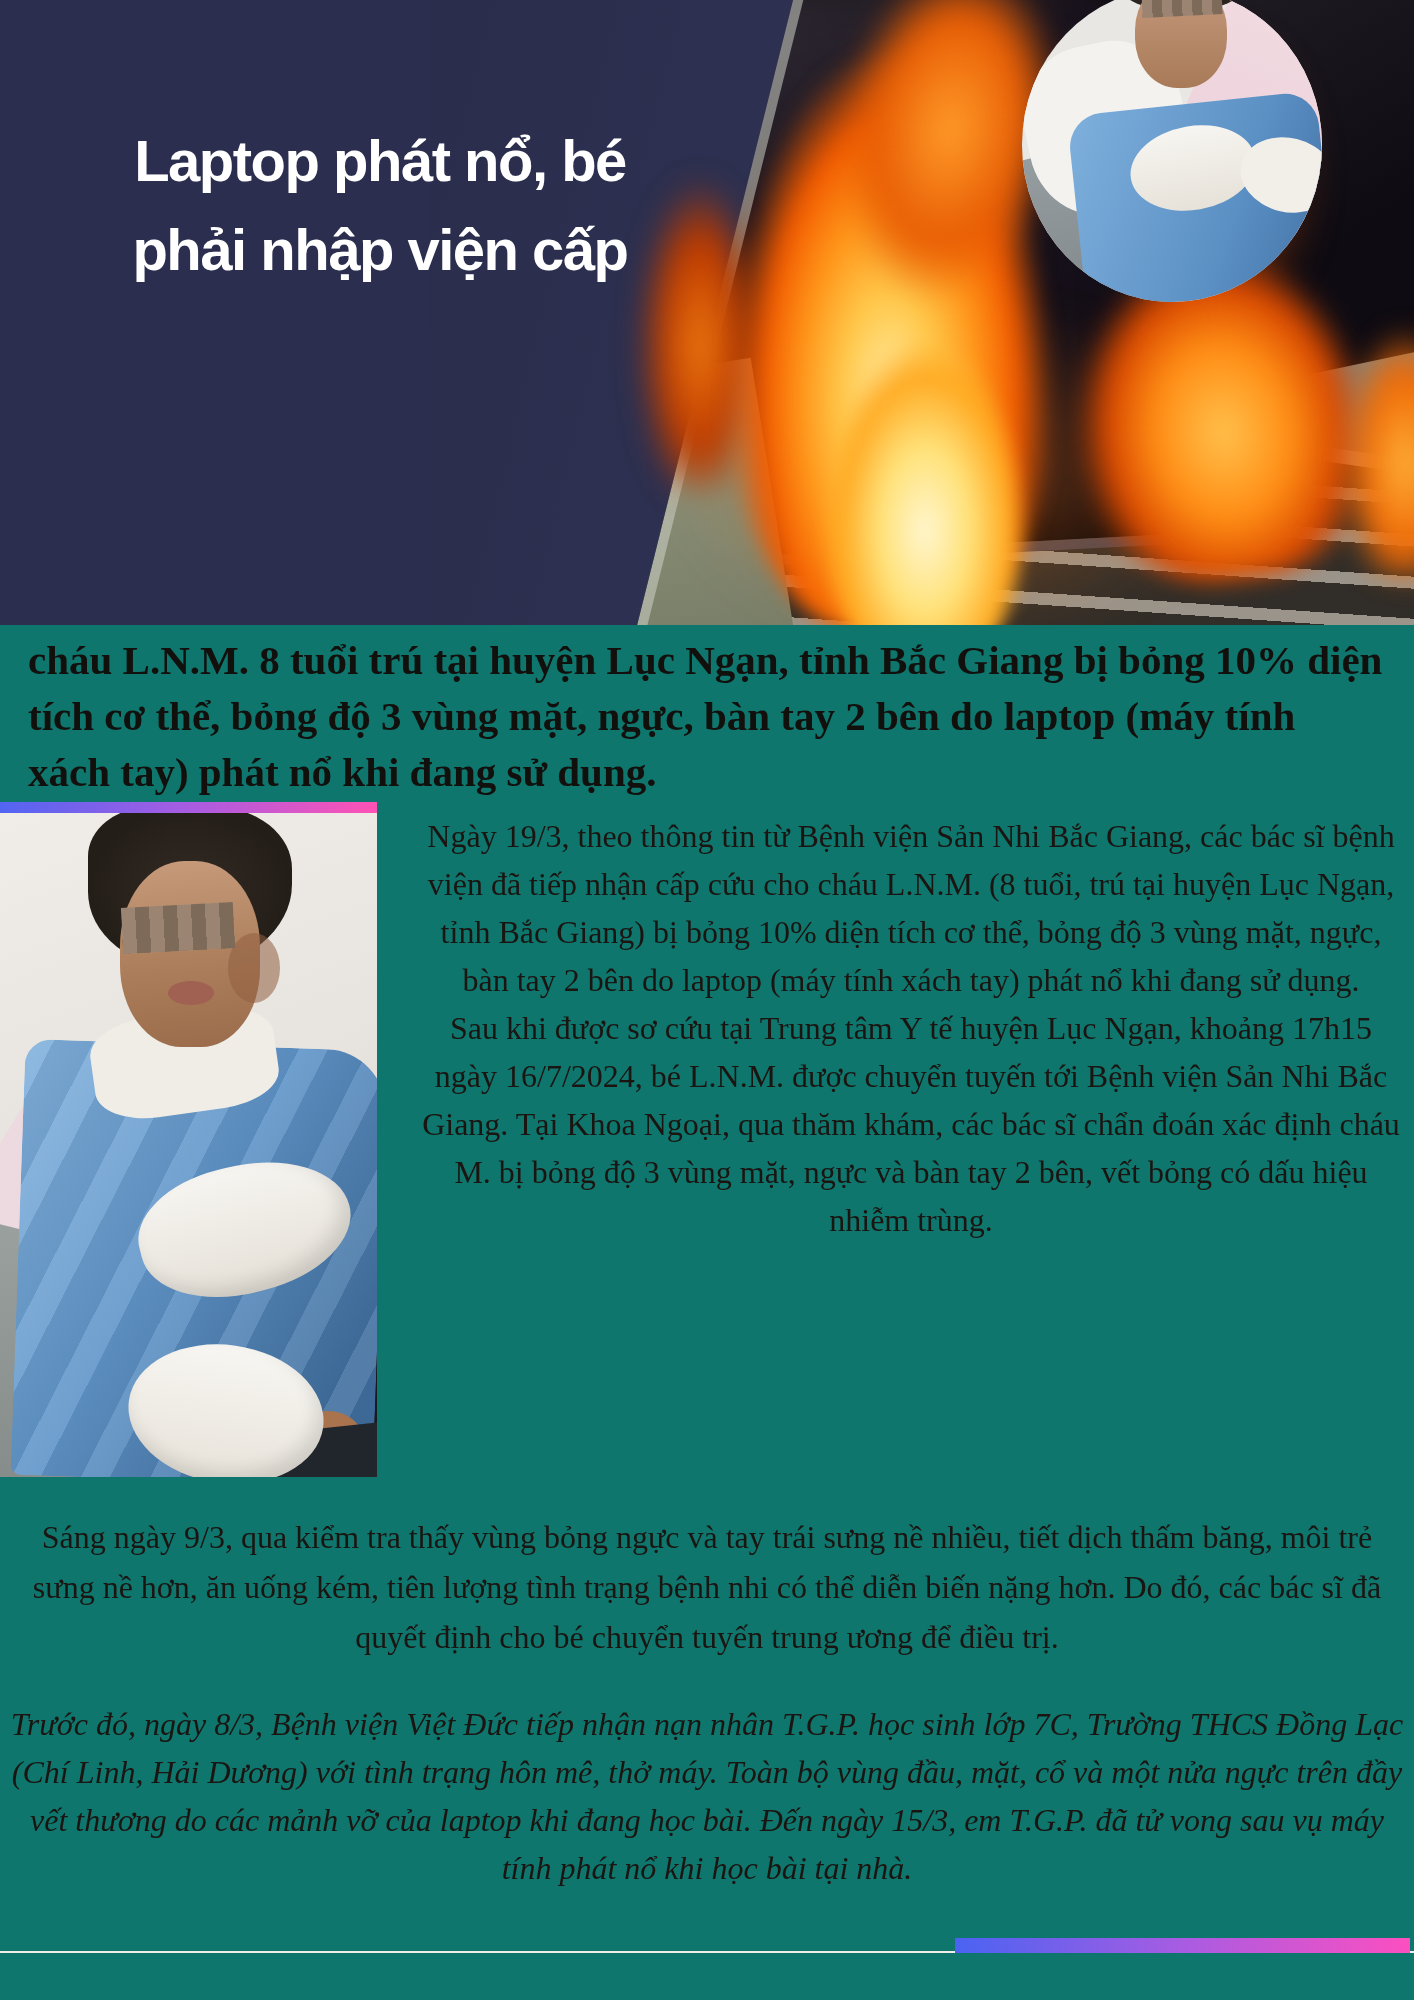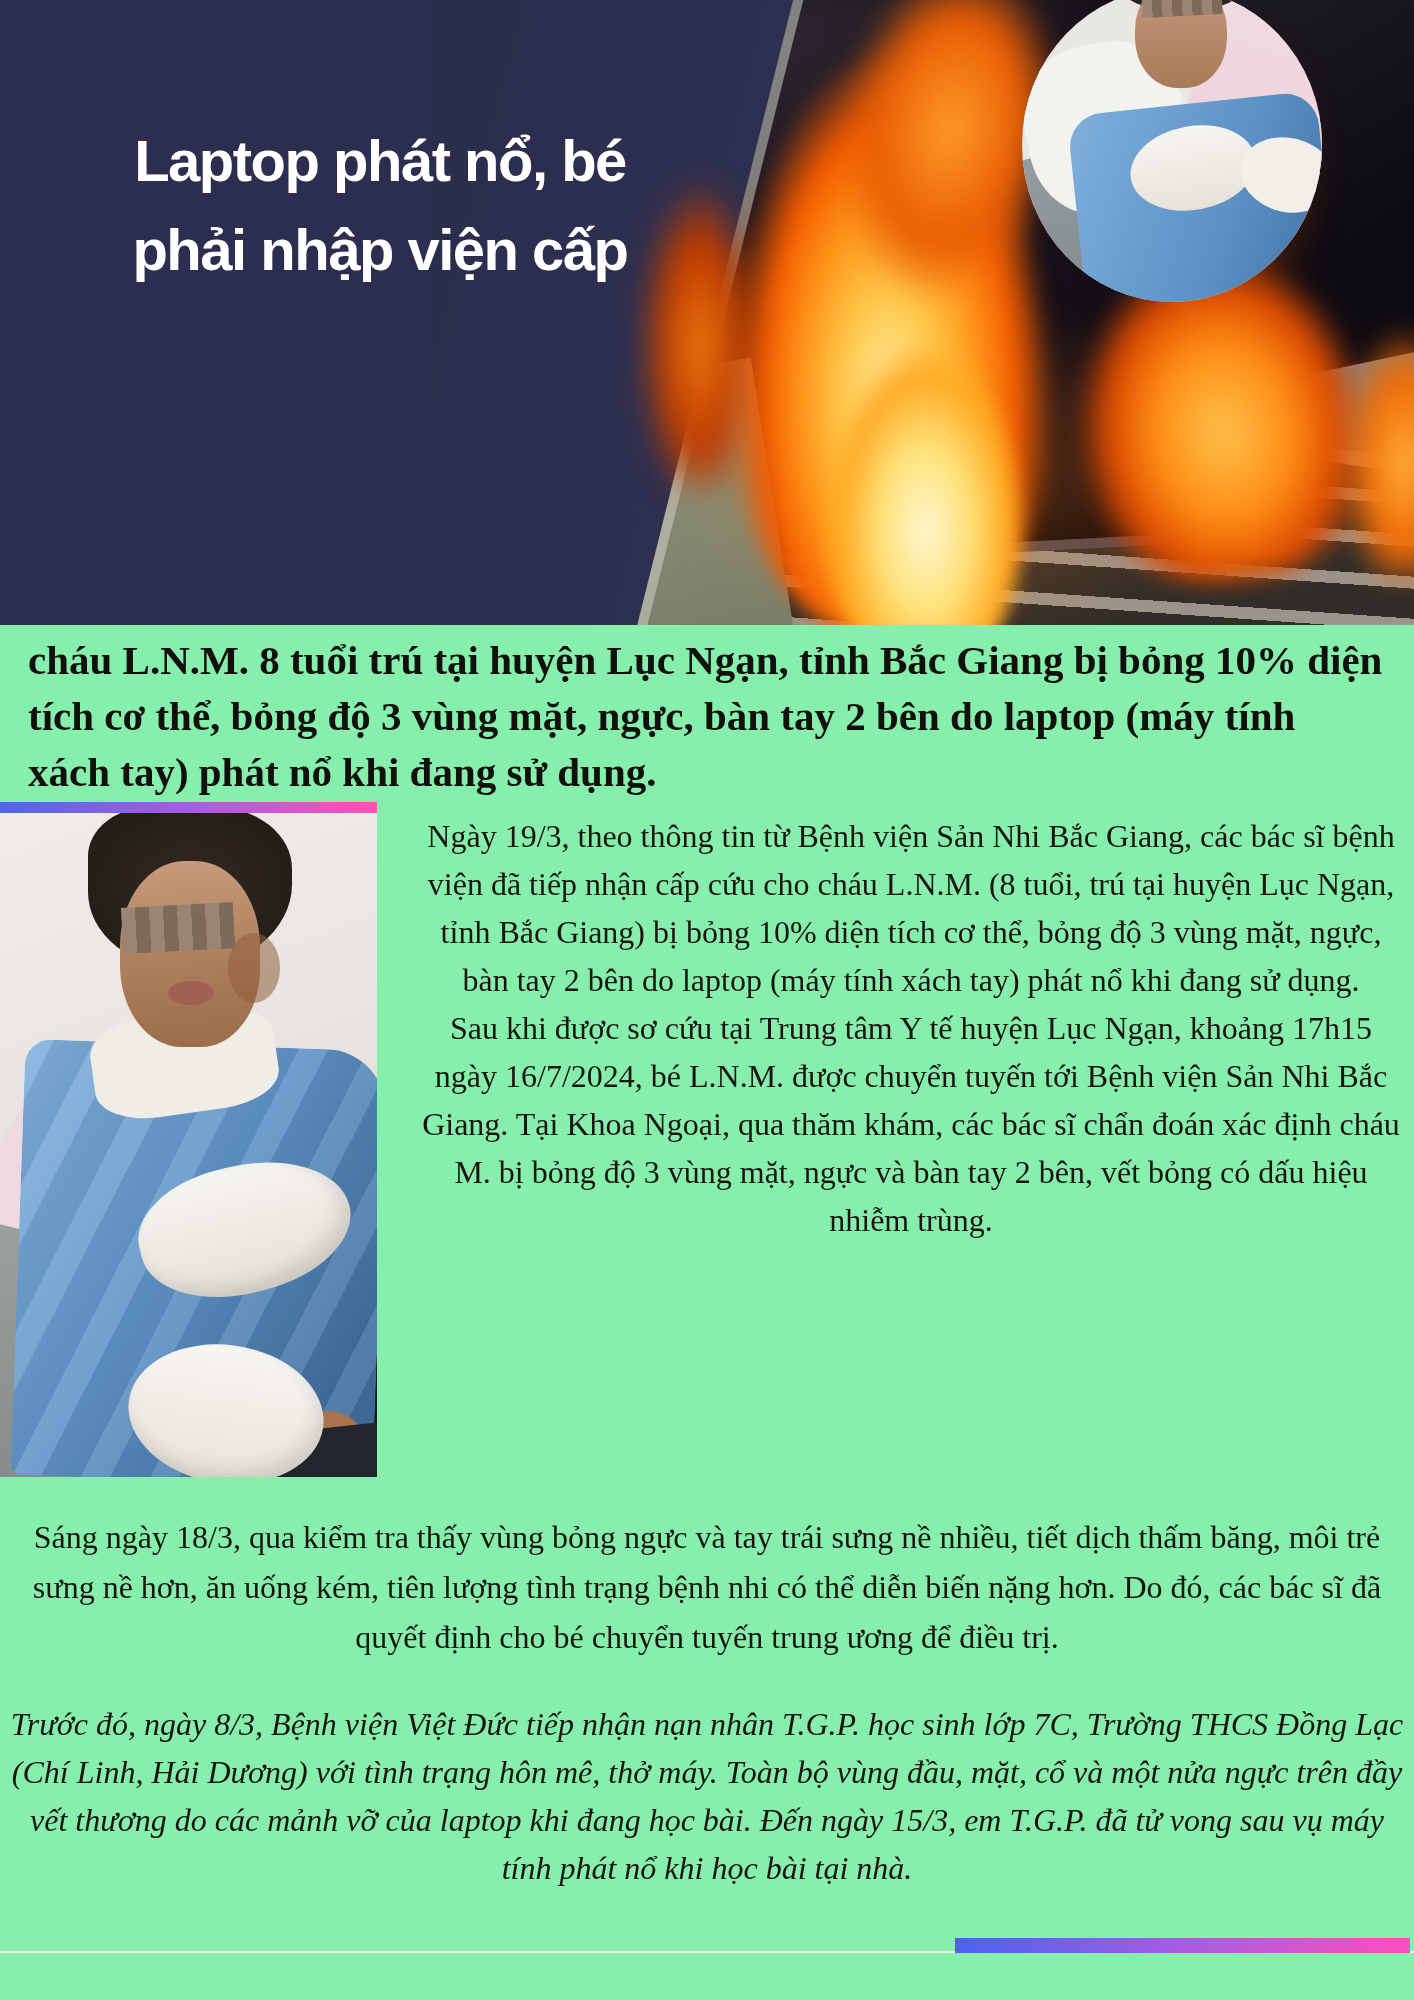--- a/index.html
+++ b/index.html
@@ -1,16 +1,16 @@
 <!DOCTYPE html>
 <html><head>
 <meta charset="utf-8">
 <style>
   html,body{margin:0;padding:0;background:#c9c4bc;}
-  .page{position:relative;width:1414px;height:2000px;margin:0 auto;background:#86efac;
+  .page{position:relative;width:1414px;height:2000px;margin:0 auto;background:#0f766e;
         overflow:hidden;font-family:"Liberation Serif","DejaVu Serif",serif;color:#1a1511;}
 
   
   .hero{position:absolute;top:0;left:0;width:1414px;height:625px;background:#2b2e4e;overflow:hidden;}
   .hero-photo{position:absolute;left:430px;top:0;width:984px;height:625px;overflow:hidden;}
   .hero-photo > div{position:absolute;}
   .ph-base{inset:0;background:linear-gradient(100deg,#262944 0%,#2a2438 16%,#35302c 34%,#49443c 55%,#6e6a61 78%,#8e8b82 100%);}
   .ph-speckle{right:0;top:0;width:360px;height:625px;background:
      radial-gradient(6px 4px at 20% 12%,#b9b6ad 0 40%,transparent 60%),
      radial-gradient(5px 4px at 60% 28%,#a5a299 0 40%,transparent 60%),
@@ -163,19 +163,19 @@
       <div class="bp-trouser"></div>
       <div class="bp-band2"></div>
     </div>
   </figure>
 
   <div class="col-text">
     <p>Ngày 19/3, theo thông tin từ Bệnh viện Sản Nhi Bắc Giang, các bác sĩ bệnh viện đã tiếp nhận cấp cứu cho cháu L.N.M. (8 tuổi, trú tại huyện Lục Ngạn, tỉnh Bắc Giang) bị bỏng 10% diện tích cơ thể, bỏng độ 3 vùng mặt, ngực, bàn tay 2 bên do laptop (máy tính xách tay) phát nổ khi đang sử dụng.</p>
     <p>Sau khi được sơ cứu tại Trung tâm Y tế huyện Lục Ngạn, khoảng 17h15 ngày 16/7/2024, bé L.N.M. được chuyển tuyến tới Bệnh viện Sản Nhi Bắc Giang. Tại Khoa Ngoại, qua thăm khám, các bác sĩ chẩn đoán xác định cháu M. bị bỏng độ 3 vùng mặt, ngực và bàn tay 2 bên, vết bỏng có dấu hiệu nhiễm trùng.</p>
   </div>
 
-  <p class="p-full p4">Sáng ngày 18/3, qua kiểm tra thấy vùng bỏng ngực và tay trái sưng nề nhiều, tiết dịch thấm băng, môi trẻ sưng nề hơn, ăn uống kém, tiên lượng tình trạng bệnh nhi có thể diễn biến nặng hơn. Do đó, các bác sĩ đã quyết định cho bé chuyển tuyến trung ương để điều trị.</p>
+  <p class="p-full p4">Sáng ngày 9/3, qua kiểm tra thấy vùng bỏng ngực và tay trái sưng nề nhiều, tiết dịch thấm băng, môi trẻ sưng nề hơn, ăn uống kém, tiên lượng tình trạng bệnh nhi có thể diễn biến nặng hơn. Do đó, các bác sĩ đã quyết định cho bé chuyển tuyến trung ương để điều trị.</p>
   <p class="p-full p5">Trước đó, ngày 8/3, Bệnh viện Việt Đức tiếp nhận nạn nhân T.G.P. học sinh lớp 7C, Trường THCS Đồng Lạc (Chí Linh, Hải Dương) với tình trạng hôn  mê, thở máy. Toàn bộ vùng đầu, mặt, cổ và một nửa ngực trên đầy vết thương do các mảnh vỡ của laptop khi đang học bài. Đến ngày 15/3, em T.G.P. đã tử vong sau vụ máy tính phát nổ khi học bài tại nhà.</p>
 
   <div class="thin-line"></div>
   <div class="bottom-bar"></div>
 
 </div>
 
 </body></html>

